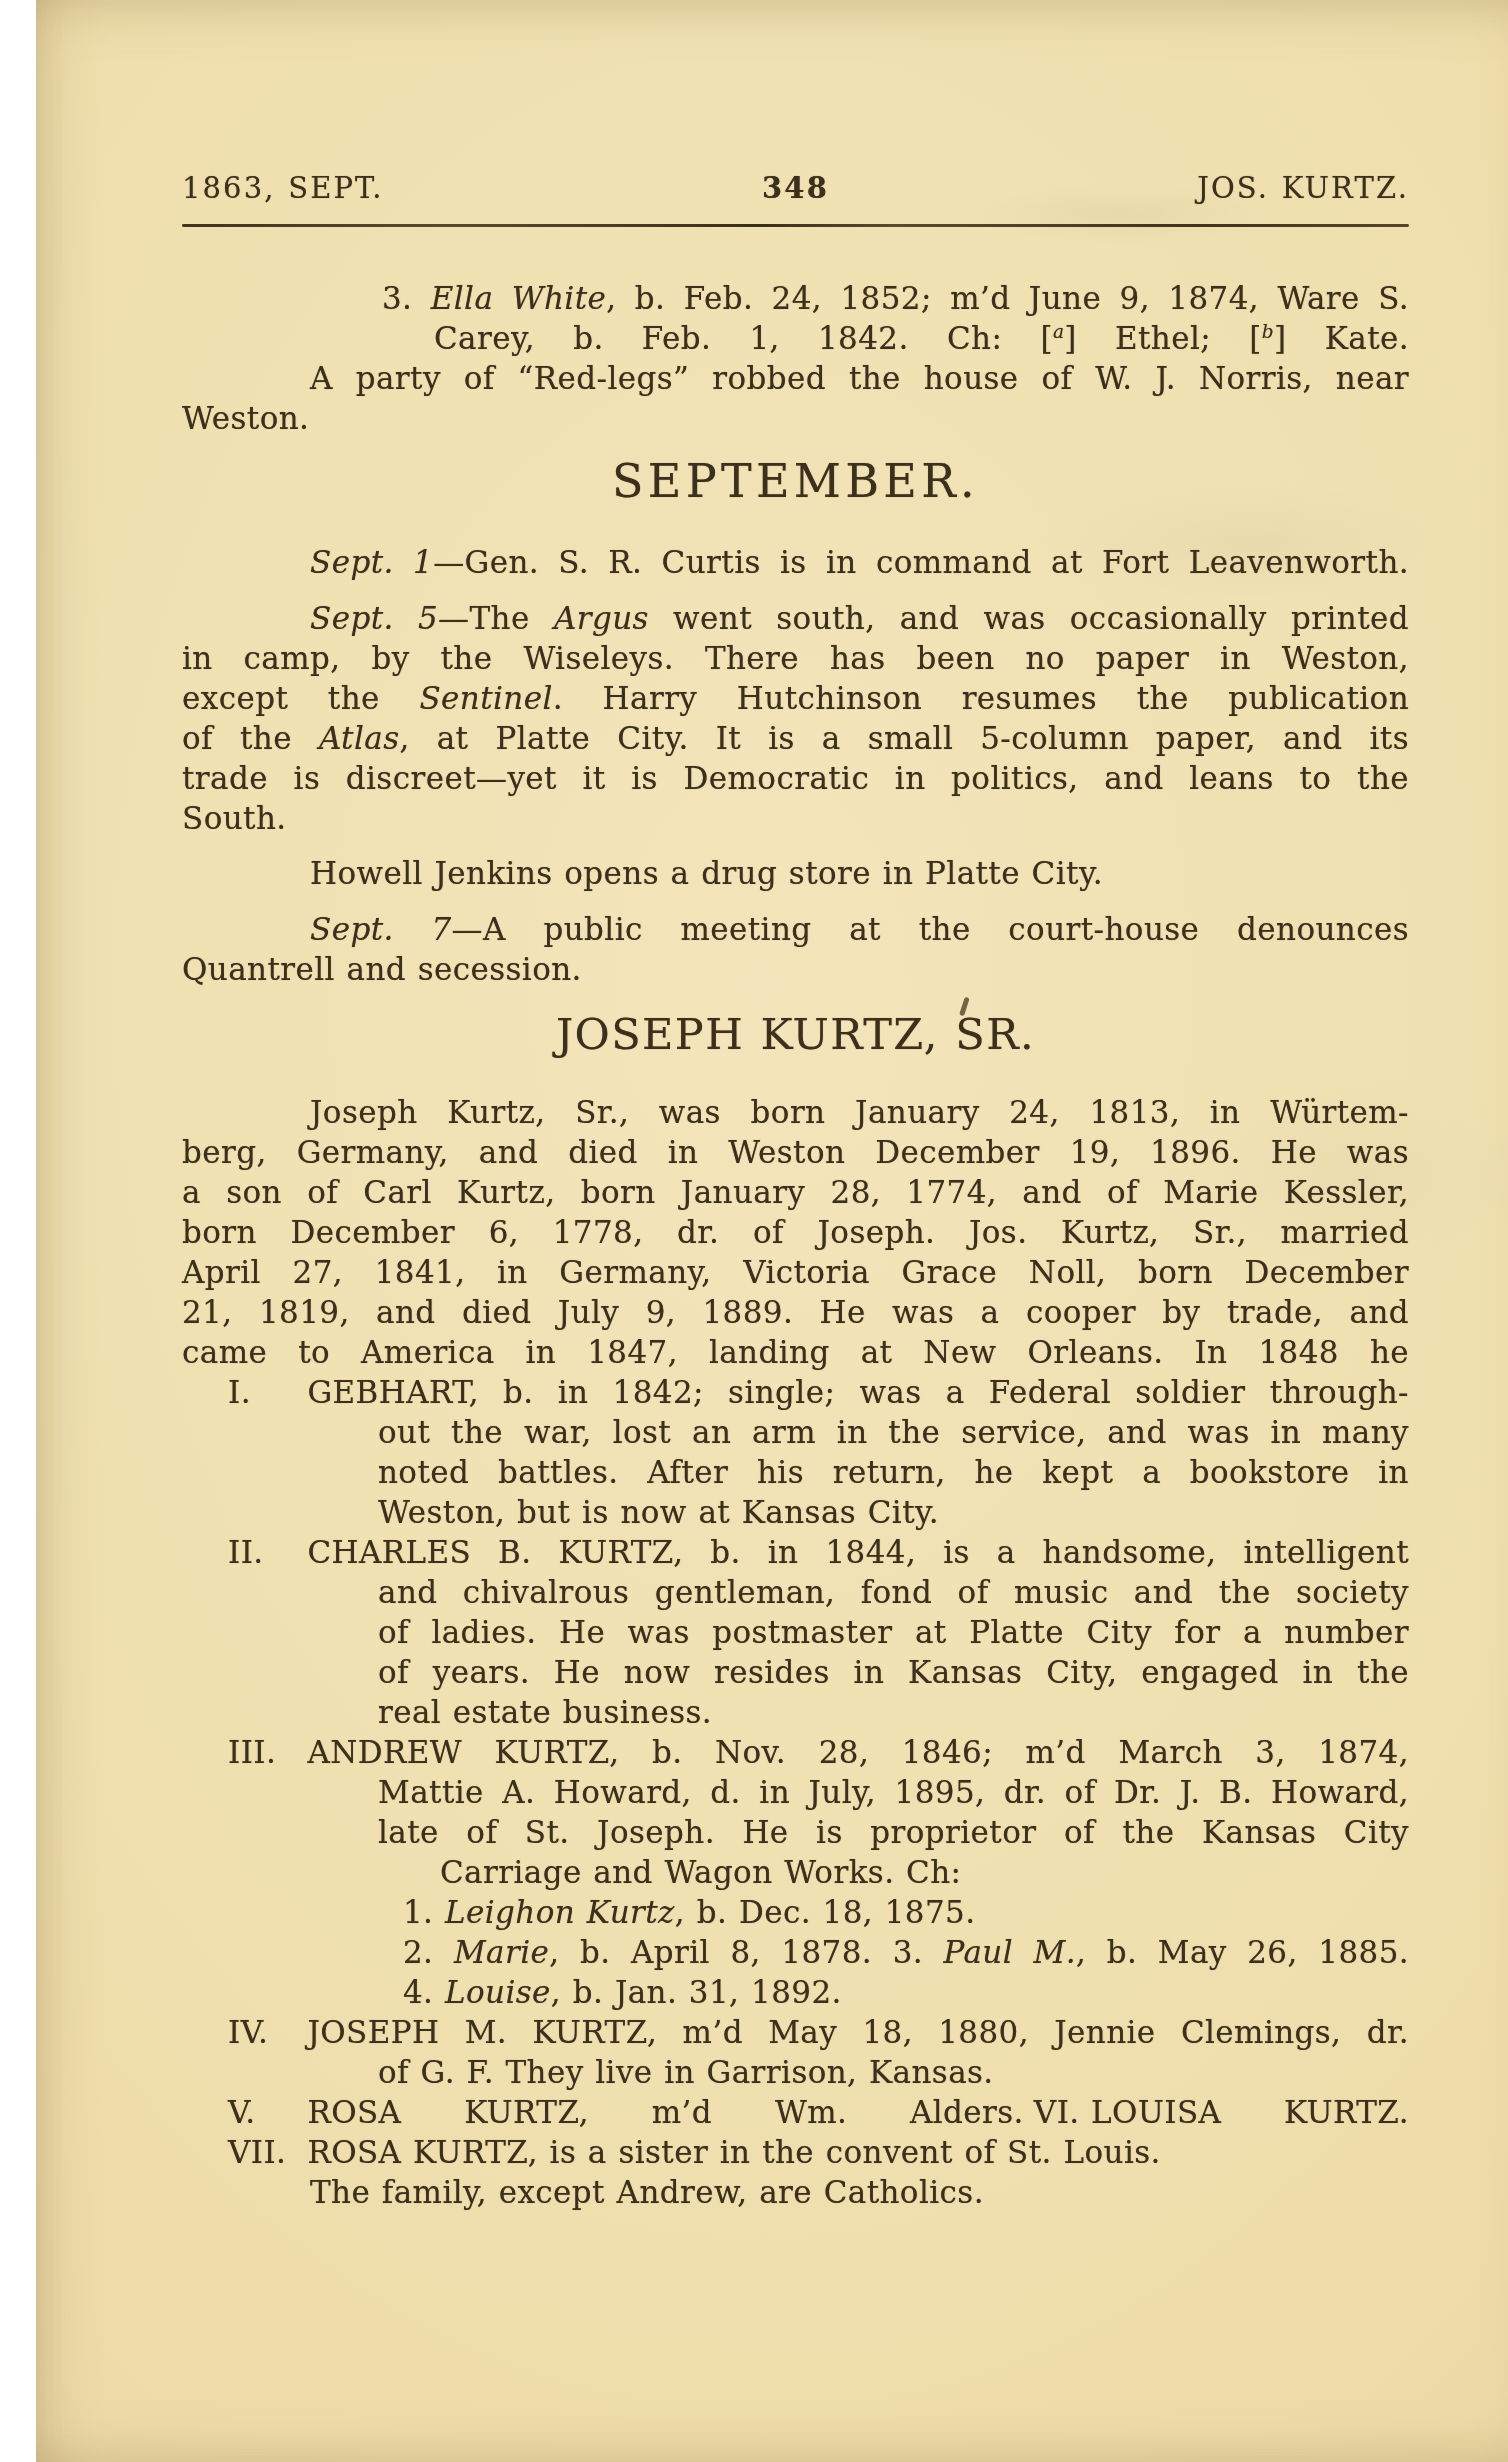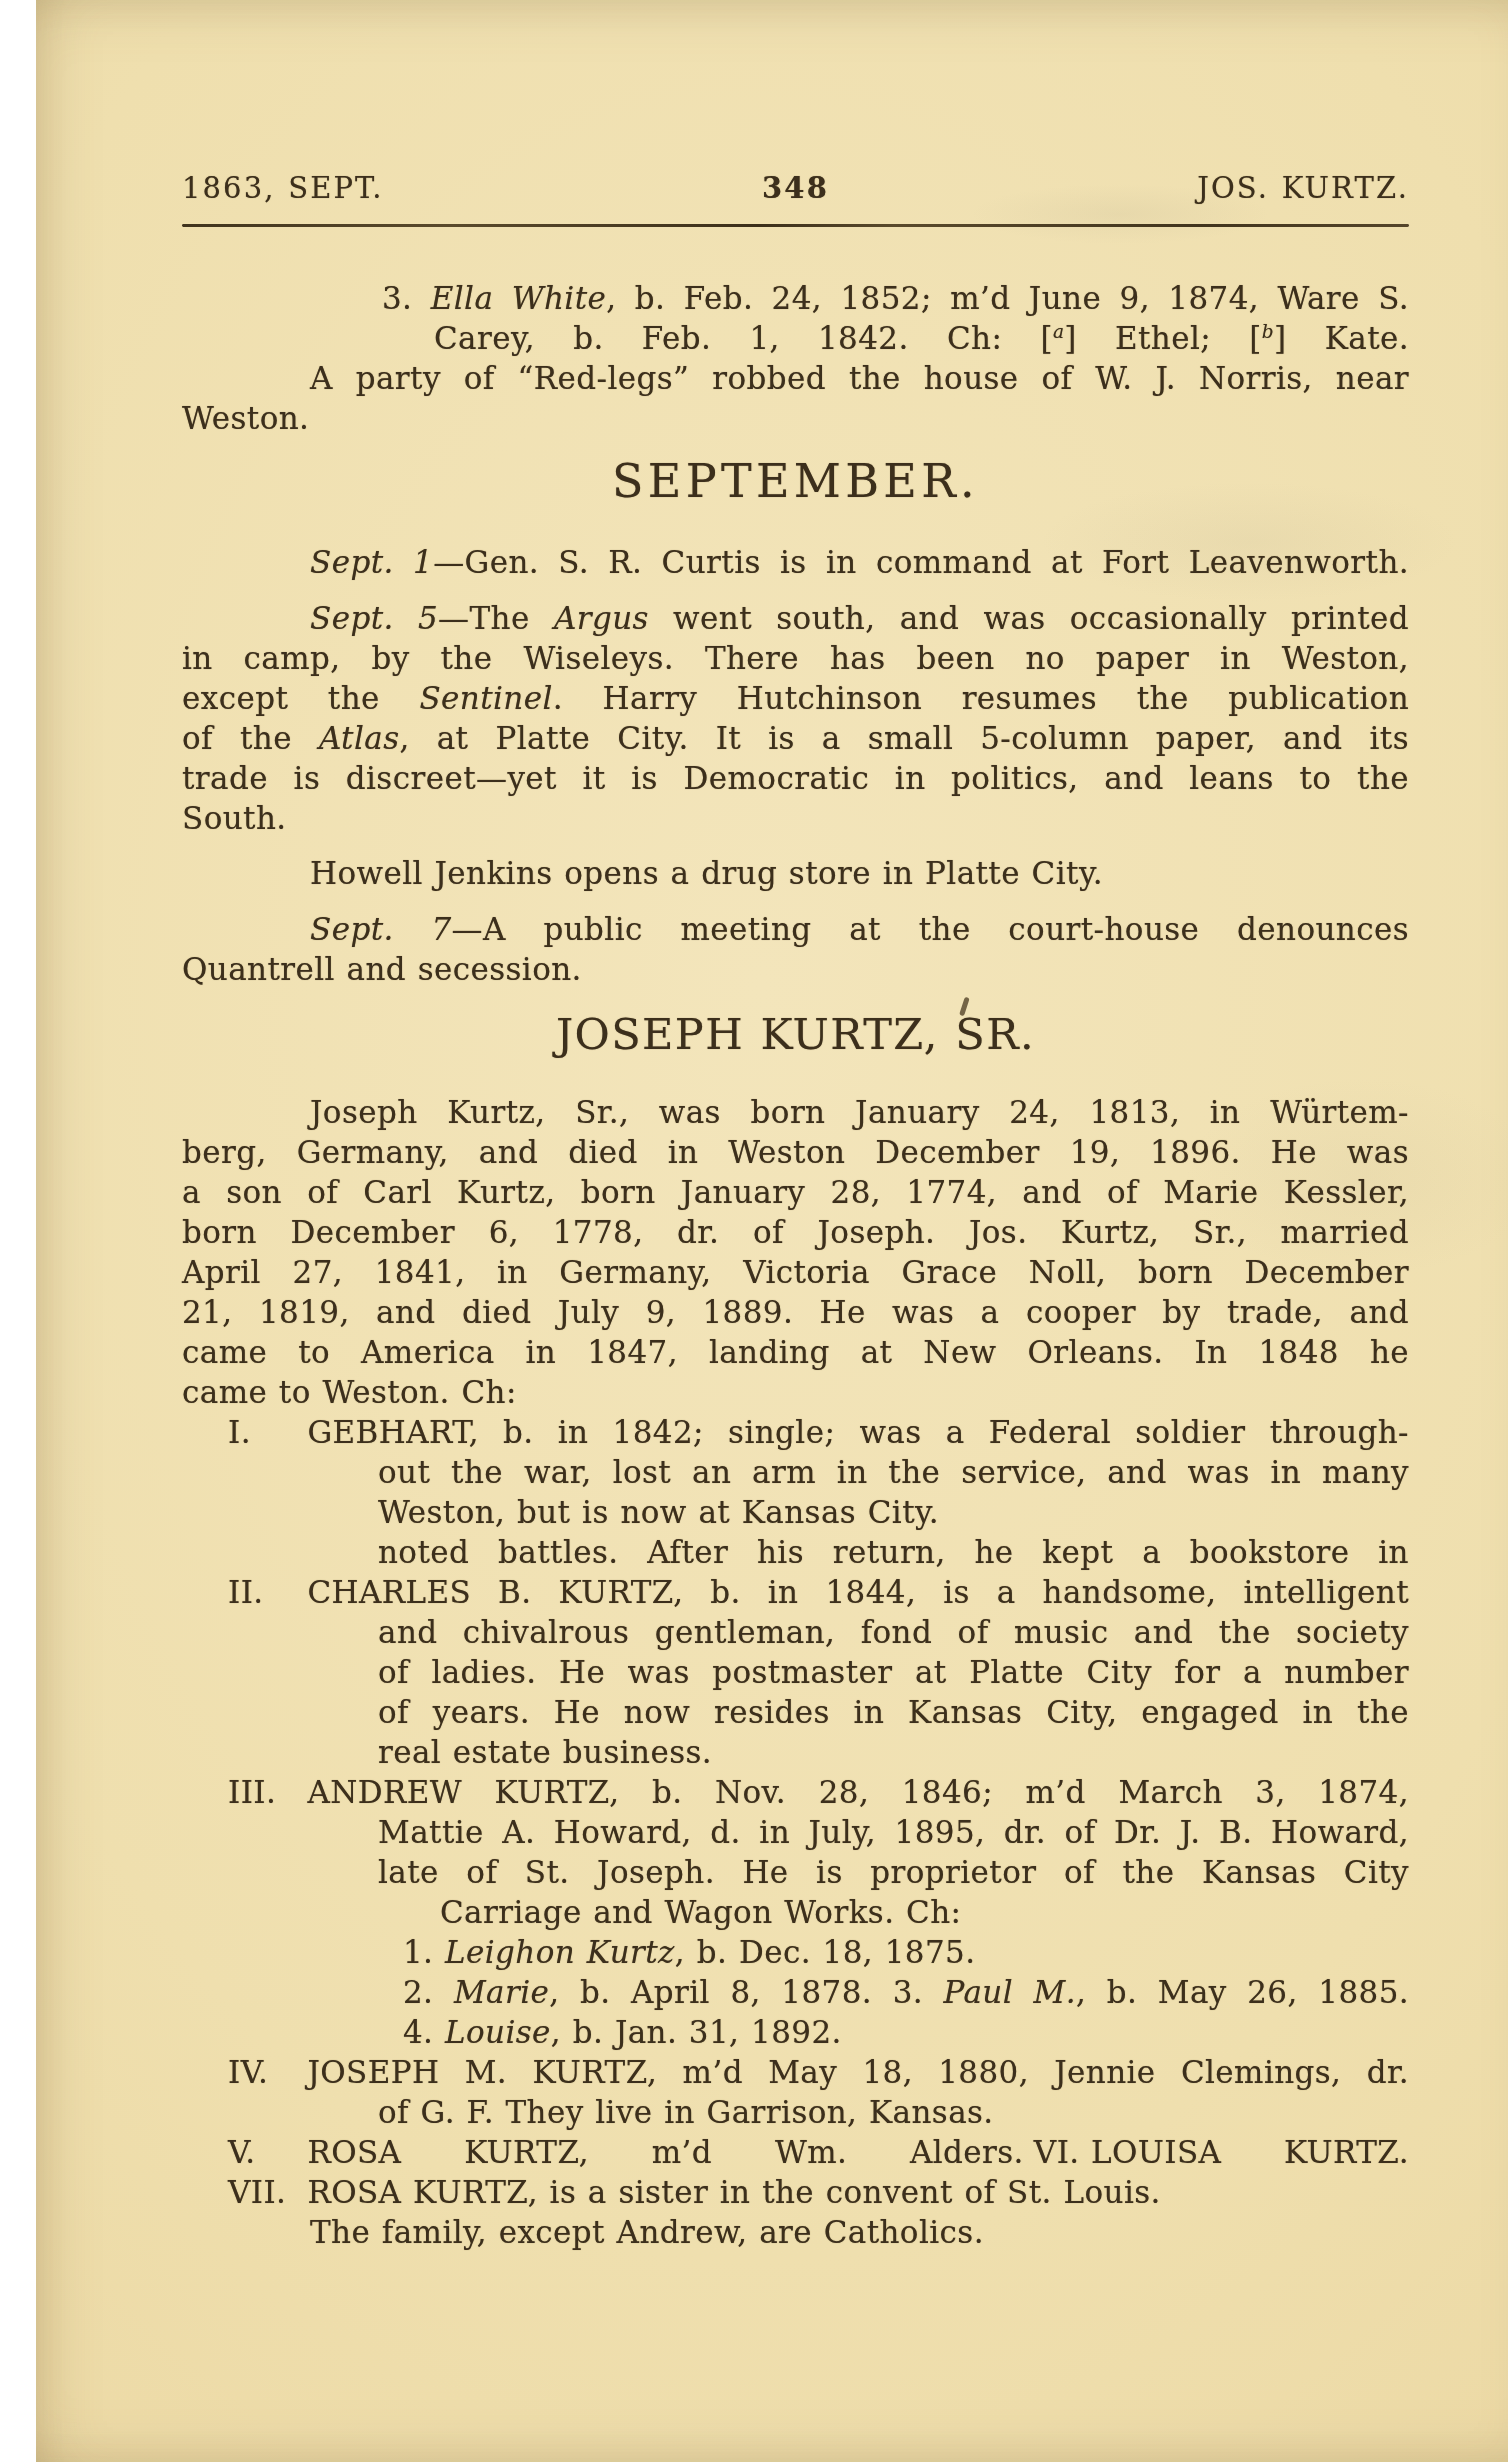--- a/index.html
+++ b/index.html
@@ -101,30 +101,29 @@
   <div class="tick"></div>
 
   <section class="mt-bio">
     <div class="line j pC">Joseph Kurtz, Sr., was born January 24, 1813, in Würtem-</div>
     <div class="line j">berg, Germany, and died in Weston December 19, 1896.  He was</div>
     <div class="line j">a son of Carl Kurtz, born January 28, 1774, and of Marie Kessler,</div>
     <div class="line j">born December 6, 1778, dr. of Joseph.  Jos. Kurtz, Sr., married</div>
     <div class="line j">April 27, 1841, in Germany, Victoria Grace Noll, born December</div>
     <div class="line j">21, 1819, and died July 9, 1889.  He was a cooper by trade, and</div>
     <div class="line j">came to America in 1847, landing at New Orleans.  In 1848 he</div>
-    <div class="line l">came to Weston.  Ch:</div>
   </section>
 
   <section>
 
     <div>
       <div class="line j pD"><span class="num">I.</span><span>GEBHART, b. in 1842; single; was a Federal soldier through-</span></div>
       <div class="line j pE">out the war, lost an arm in the service, and was in many</div>
+      <div class="line j pE">noted battles.  After his return, he kept a bookstore in</div>
       <div class="line l pE">Weston, but is now at Kansas City.</div>
-      <div class="line j pE">noted battles.  After his return, he kept a bookstore in</div>
     </div>
 
     <div>
       <div class="line j pD"><span class="num">II.</span><span>CHARLES B. KURTZ, b. in 1844, is a handsome, intelligent</span></div>
       <div class="line j pE">and chivalrous gentleman, fond of music and the society</div>
       <div class="line j pE">of ladies.  He was postmaster at Platte City for a number</div>
       <div class="line j pE">of years.  He now resides in Kansas City, engaged in the</div>
       <div class="line l pE">real estate business.</div>
     </div>
 

